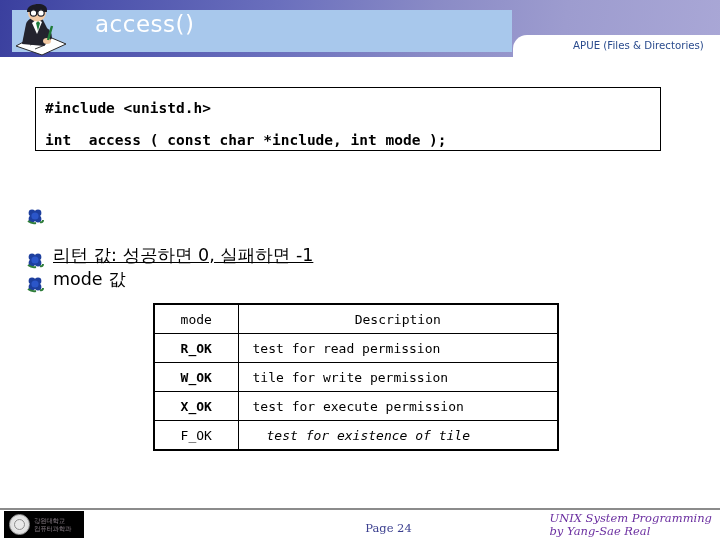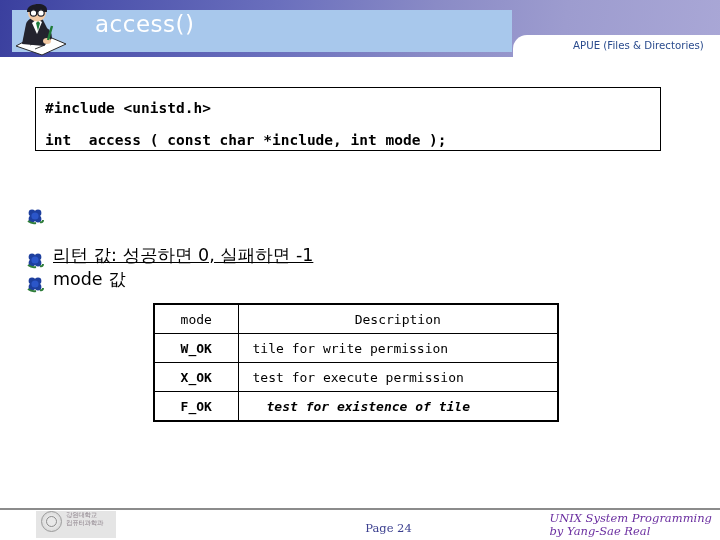--- a/index.html
+++ b/index.html
@@ -131,39 +131,38 @@
     color: #000000;
     height: 28px;
     padding: 0 6px;
     text-align: center;
     white-space: nowrap;
   }
   #mode-table col.c1 { width: 84px; }
   #mode-table tr.header-row td { font-weight: normal; }
   #mode-table td.desc { text-align: left; padding-left: 14px; }
   #mode-table td.mode-key { font-weight: bold; }
-  #mode-table tr.faint td { font-weight: bold; }
+  #mode-table tr.faint td { font-weight: normal; }
   #mode-table tr.faint td.desc { font-style: italic; padding-left: 28px; }
   #mode-table { border: 2.4px solid #000; }
 
   
   #footer-rule {
     position: absolute;
     left: 0; top: 508px;
     width: 720px; height: 2px;
     background: #8b8b8b;
   }
   #footer-logo {
     position: absolute;
     left: 4px; top: 511px;
     width: 80px; height: 27px;
-    background: #e5e5e5;
+    background: #000000;
     display: flex;
-    align-items: flex-start;
-    margin-left: 32px;
+    align-items: center;
   }
   #footer-logo-seal {
     width: 19px; height: 19px;
     margin-left: 5px;
     border-radius: 50%;
     border: 1.5px solid #9a9a9a;
     background: radial-gradient(circle at 50% 50%, #e9e9e9 40%, #cfcfcf 100%);
     position: relative;
     flex: 0 0 auto;
   }
@@ -295,20 +294,24 @@
   <colgroup>
       <col class="c1">
       <col>
     </colgroup>
   <tbody>
     <tr class="header-row">
       <td>mode</td>
       <td>Description</td>
     </tr>
     <tr>
+      <td class="mode-key">R_OK</td>
+      <td class="desc">test for read permission</td>
+    </tr>
+    <tr>
       <td class="mode-key">W_OK</td>
       <td class="desc">tile for write permission</td>
     </tr>
     <tr>
       <td class="mode-key">X_OK</td>
       <td class="desc">test for execute permission</td>
     </tr>
     <tr class="faint">
       <td>F_OK</td>
       <td class="desc">test for existence of tile</td>

